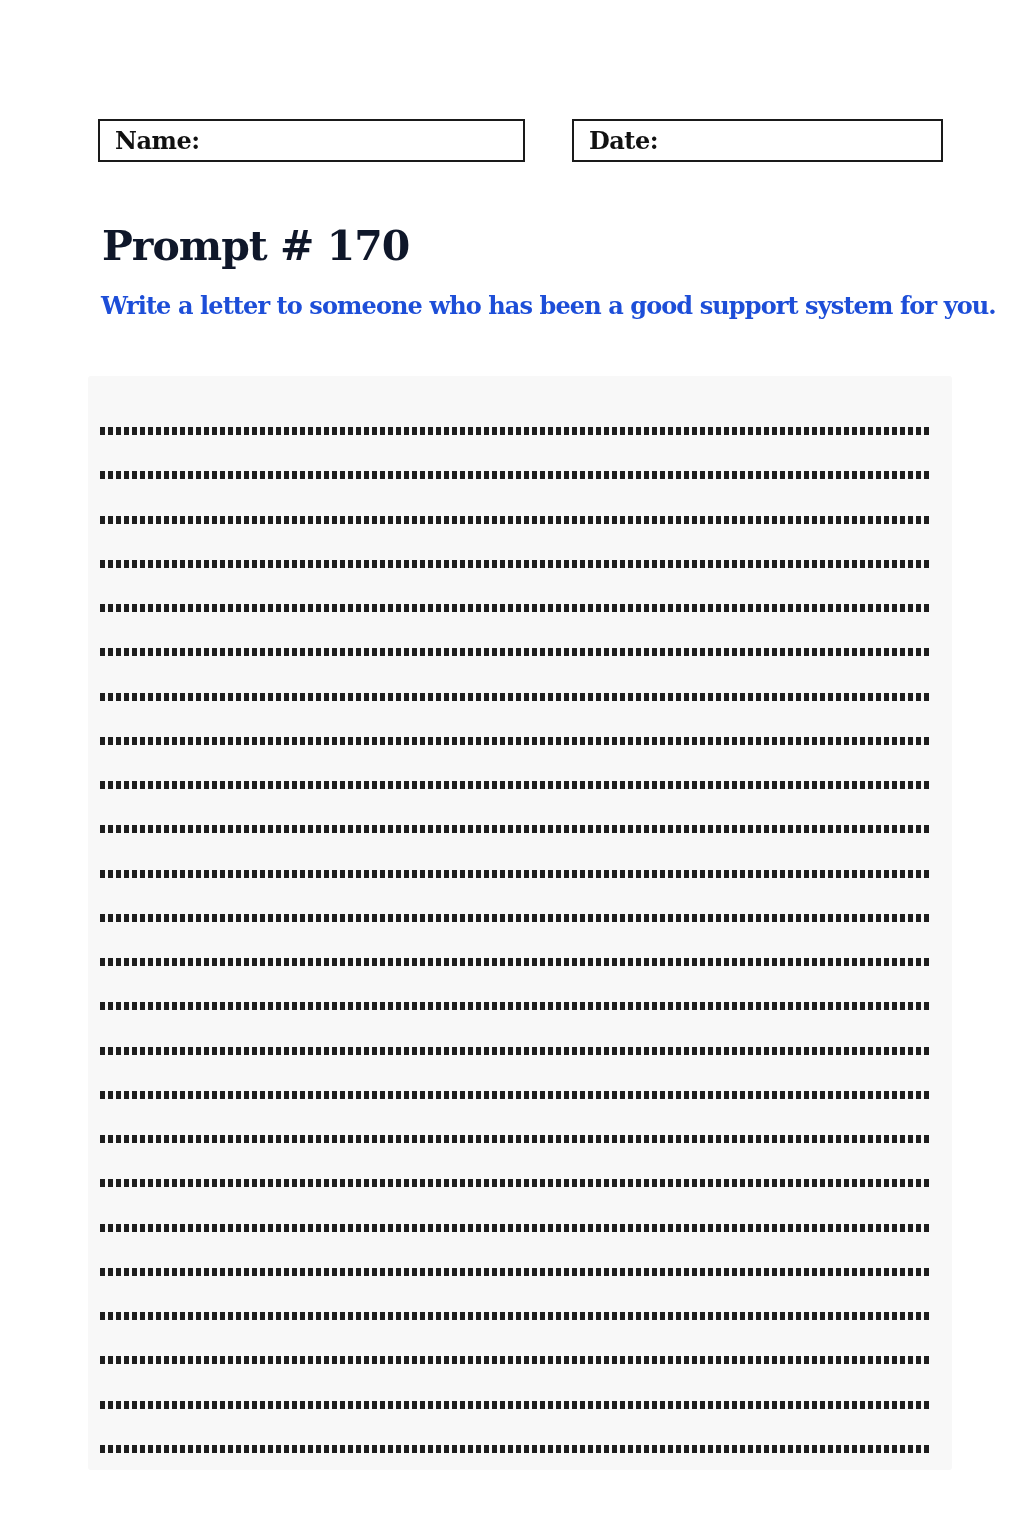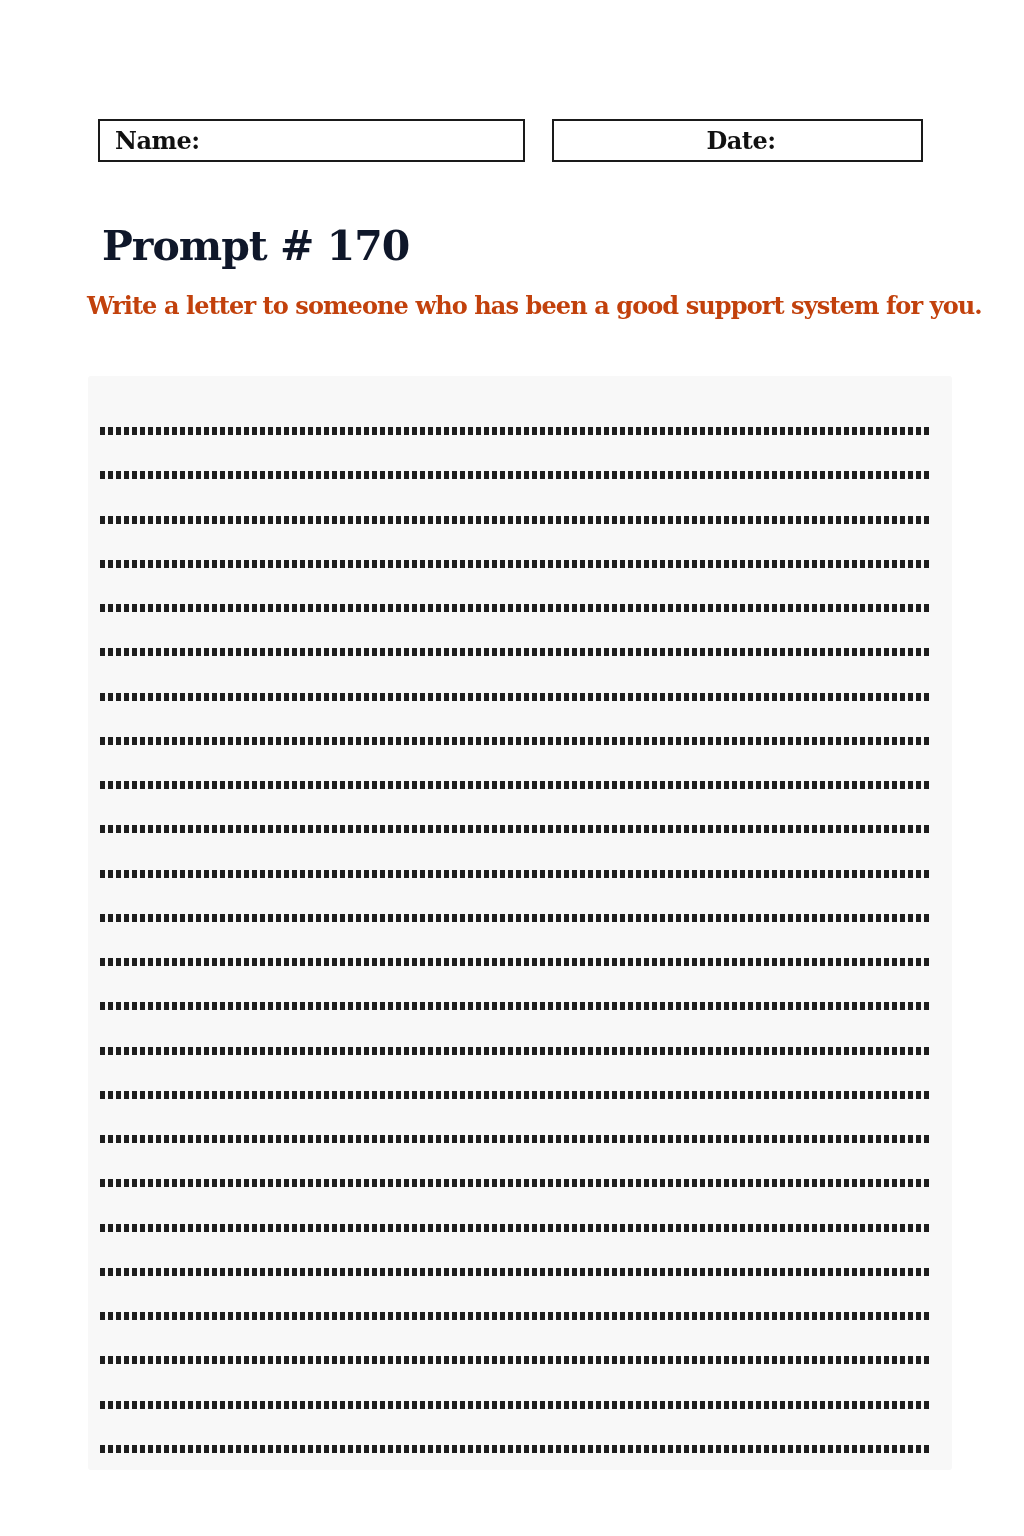--- a/index.html
+++ b/index.html
@@ -27,43 +27,43 @@
     align-items: center;
     padding-left: 11px;
   }
   .field-box .field-label {
     font-weight: bold;
     font-size: 24px;
     letter-spacing: -0.5px;
     color: #111111;
   }
   .name-box { left: 90px; width: 427px; }
-  .date-box { left: 544px; width: 371px; justify-content: center; }
+  .date-box { left: 564px; width: 371px; }
 
   
   .prompt-title {
     position: absolute;
     left: 90px;
     top: 214px;
     font-weight: bold;
     font-size: 41px;
     line-height: 1;
     letter-spacing: -1px;
     color: #0f172a;
     white-space: nowrap;
   }
   .prompt-instruction {
     position: absolute;
-    left: 75px;
+    left: 89px;
     top: 281px;
     font-weight: bold;
     font-size: 24px;
     line-height: 1.1;
     letter-spacing: -0.9px;
-    color: #c2410c;
+    color: #1d4ed8;
     white-space: nowrap;
   }
 
   
   .writing-area {
     position: absolute;
     left: 80px;
     top: 368px;
     width: 864px;
     height: 1094px;

